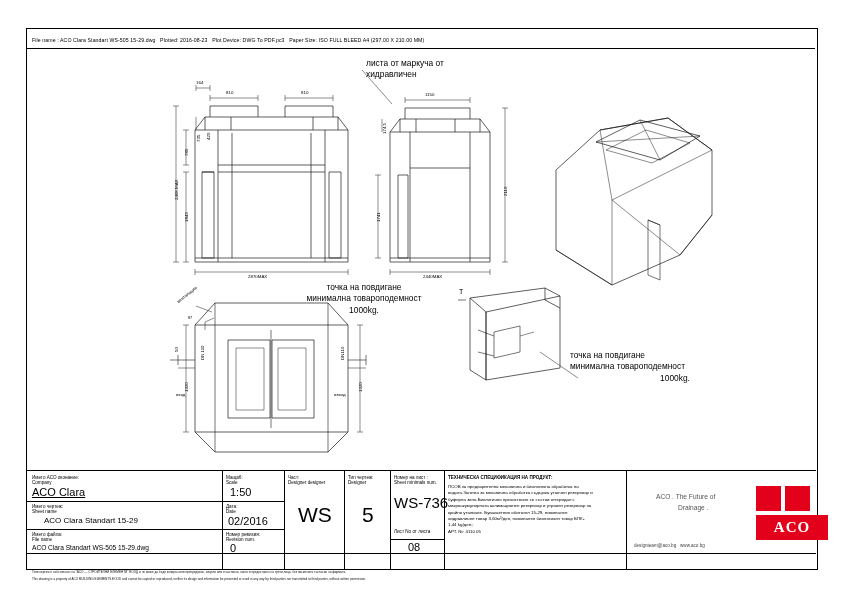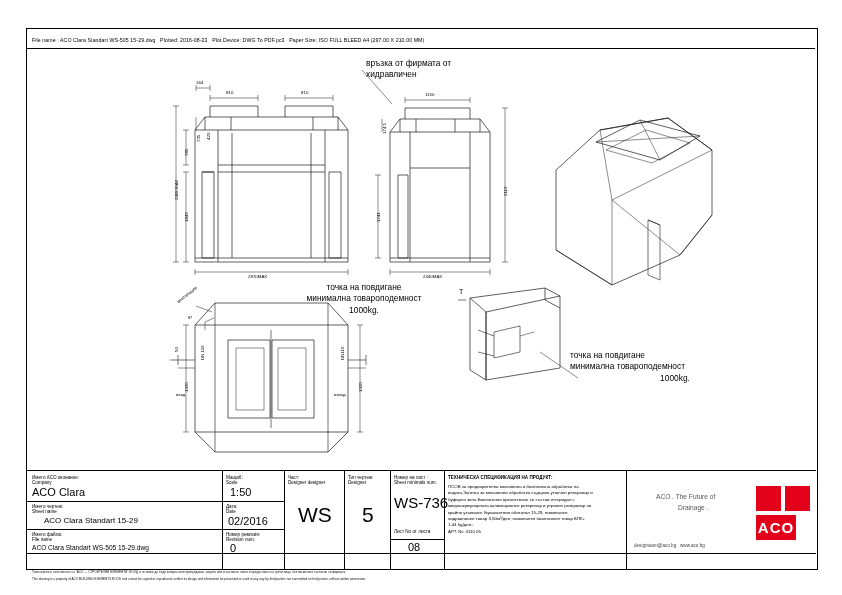--- a/index.html
+++ b/index.html
@@ -170,21 +170,21 @@
       <path d="M520,336 L534,332" stroke-width="0.5"></path>
 
       <path d="M458,300 L466,300" stroke-width="0.6"></path>
 
       <path d="M540,352 L578,378" stroke-width="0.5"></path>
 
     </g>
   </svg>
 
   <div class="note" style="left:366px;top:58px;">
-    <div>връзка от фирмата от</div>
+    <div>листа от маркуча от</div>
     <div>хидравличен</div>
   </div>
 
   <div class="note" style="left:264px;top:282px;text-align:center;width:200px;">
     <div>точка на повдигане</div>
     <div>минимална товароподемност</div>
     <div>1000kg.</div>
   </div>
 
   <div class="note" style="left:570px;top:350px;width:210px;">
@@ -233,21 +233,21 @@
 
     <div class="tb-hline" style="left:0;top:30px;width:196px;"></div>
     <div class="tb-hline" style="left:0;top:58px;width:196px;"></div>
     <div class="tb-hline" style="left:196px;top:30px;width:62px;"></div>
     <div class="tb-hline" style="left:196px;top:58px;width:62px;"></div>
     <div class="tb-hline" style="left:364px;top:68px;width:54px;"></div>
     <div class="tb-hline" style="left:0;top:82px;width:790px;"></div>
 
     <div class="txt lbl" style="left:6px;top:4px;">Името АСО оконание:
 Company</div>
-    <div class="txt val11" style="left:6px;top:15px;">ACO Clara</div>
+    <div class="txt val11" style="left:6px;top:15px;text-decoration:underline;">ACO Clara</div>
     <div class="txt lbl" style="left:6px;top:33px;">Името чертеж:
 Sheet name</div>
     <div class="txt val" style="left:6px;top:46px;margin-left:12px;">ACO Clara Standart 15-29</div>
     <div class="txt lbl" style="left:6px;top:61px;">Името файла:
 File name</div>
     <div class="txt val" style="left:6px;top:73px;font-size:6.6px;">ACO Clara Standart WS-505 15-29.dwg</div>
 
     <div class="txt lbl" style="left:200px;top:4px;">Мащаб:
 Scale</div>
     <div class="txt val11" style="left:204px;top:15px;">1:50</div>
@@ -283,21 +283,21 @@
 АРТ. №: 4110 05</div>
 
     <div class="txt" style="left:630px;top:22px;font-size:6.6px;color:#555;">ACO . The Future of</div>
     <div class="txt" style="left:652px;top:33px;font-size:6.6px;color:#555;">Drainage .</div>
     <div class="txt" style="left:608px;top:72px;font-size:4.6px;color:#444;">designteam@aco.bg   www.aco.bg</div>
   </div>
 
   <div id="acologo">
     <div class="logosq" style="left:0;top:0;width:25px;height:25px;"></div>
     <div class="logosq" style="left:29px;top:0;width:25px;height:25px;"></div>
-    <div class="logosq" style="left:0;top:29px;width:40px;height:25px;display:flex;align-items:center;justify-content:center;">
+    <div class="logosq" style="left:0;top:29px;width:72px;height:25px;display:flex;align-items:center;justify-content:center;font-family:Liberation Serif, serif;">
       <span style="color:#fff;font-size:15px;font-weight:bold;letter-spacing:1px;">ACO</span>
     </div>
   </div>
 
   <div class="footer" style="left:32px;top:570px;width:780px;">Този чертеж е собственост на "АСО — СТРОИТЕЛНИ ЕЛЕМЕНТИ" ЕООД и не може да бъде копиран или препредаван, изцяло или в частично, както и предоставян на трети лица, без писменото съгласие на фирмата.</div>
   <div class="footer" style="left:32px;top:577px;width:780px;">This drawing is a property of ACO BUILDING ELEMENTS EOOD and cannot be copied or reproduced, neither its design and information be presented or used in any way by third parties nor transmitted to third parties, without written permission.</div>
 
 </div>
 
 </body></html>

